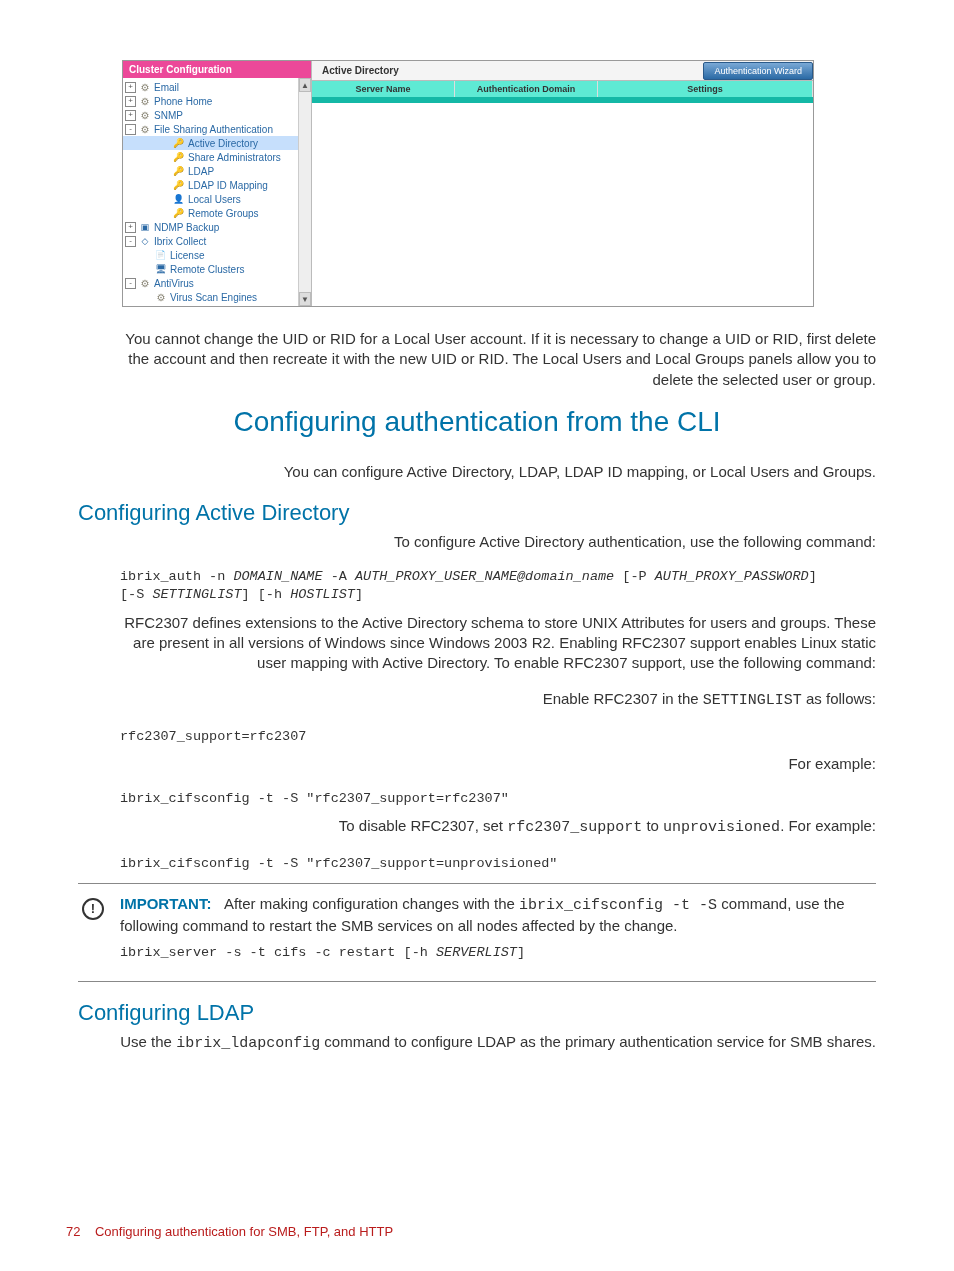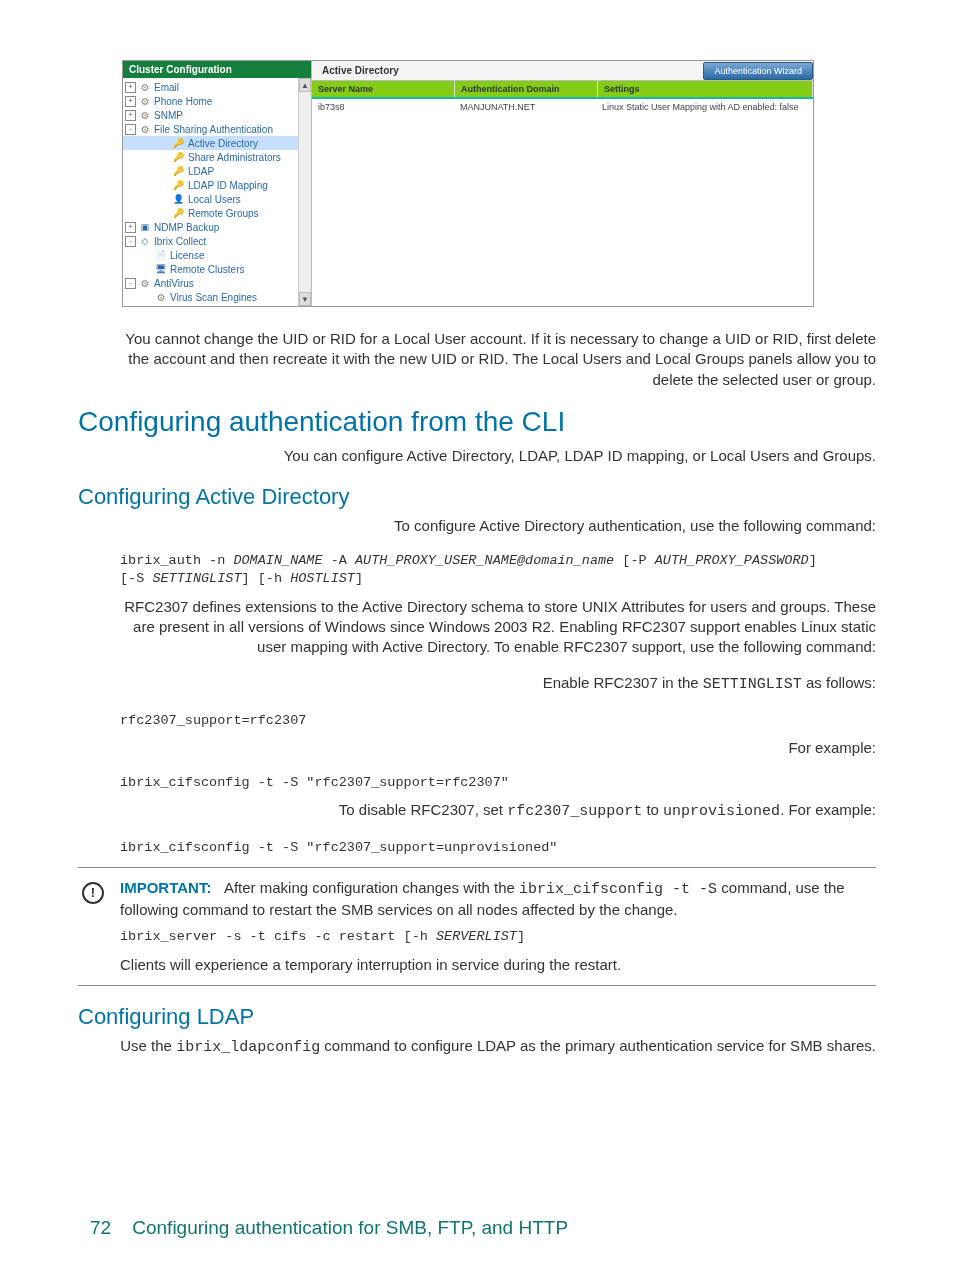--- a/index.html
+++ b/index.html
@@ -24,21 +24,21 @@
     display: flex;
     font-size: 10px;
   }
   .sidebar {
     width: 188px;
     border-right: 1px solid #bbb;
     display: flex;
     flex-direction: column;
   }
   .sidebar-header {
-    background: #15803d;
+    background: #ec4899;
     color: #fff;
     font-weight: bold;
     padding: 3px 6px;
     font-size: 10px;
   }
   .tree {
     flex: 1;
     position: relative;
     background: #fff;
     padding: 2px 0;
@@ -121,43 +121,45 @@
     margin-right: 0;
     background: linear-gradient(#7aa9d6,#2a6aa5);
     color: #fff;
     font-size: 9px;
     padding: 3px 10px;
     border: 1px solid #2a5a8a;
     border-radius: 2px;
   }
   .grid-head {
     display: flex;
-    background: #84cc16;
-    border-bottom: 2px solid #14b8a6;
+    background: #5eead4;
+    border-bottom: 6px solid #14b8a6;
+    text-align: center;
   }
   .grid-head > div, .grid-row > div {
     padding: 3px 6px;
     font-size: 9px;
   }
   .grid-head > div { font-weight: bold; color: #333; border-right:1px solid #ddd;}
   .grid-row { display: flex; color:#444;}
   .col-srv { width: 130px; }
   .col-auth { width: 130px; }
   .col-set { flex: 1; }
 
   .bodytext {
     margin: 0 0 16px 42px;
     line-height: 1.35;
     text-align: right;
   }
   h1 {
     font-weight: normal;
     color: #0073a8;
     font-size: 28px;
-    margin: 14px 0 8px 0;
+    margin: 14px 0 24px 0;
+    text-align: center;
   }
   h2 {
     font-weight: normal;
     color: #0073a8;
     font-size: 22px;
     margin: 18px 0 6px 0;
   }
   .cmd {
     font-family: "Courier New", monospace;
     font-size: 13.5px;
@@ -185,23 +187,23 @@
     border: 2px solid #333;
     border-radius: 50%;
     display:flex;align-items:center;justify-content:center;
     font-weight:bold;font-size:13px;
   }
   .important-body { margin-left: 42px; line-height:1.35;}
   .imp-label { color: #0073a8; font-weight: bold; }
   .footer {
     position: absolute;
     bottom: 32px;
-    left: 90px;
-    font-size: 19px;
-    color: #0f766e;
+    left: 66px;
+    font-size: 13px;
+    color: #b91c1c;
   }
 </style>
 </head>
 <body>
 
 <div class="page">
 
   <div class="screenshot">
     <div class="sidebar">
       <div class="sidebar-header">Cluster Configuration</div>
@@ -295,25 +297,20 @@
     <div class="mainpane">
       <div class="tabbar">
         <div class="tab">Active Directory</div>
         <div class="wzbtn">Authentication Wizard</div>
       </div>
       <div class="grid-head">
         <div class="col-srv">Server Name</div>
         <div class="col-auth">Authentication Domain</div>
         <div class="col-set">Settings</div>
       </div>
-      <div class="grid-row">
-        <div class="col-srv">ib73s8</div>
-        <div class="col-auth">MANJUNATH.NET</div>
-        <div class="col-set">Linux Static User Mapping with AD enabled: false</div>
-      </div>
       <div style="flex:1"></div>
     </div>
   </div>
 
   <p class="bodytext">You cannot change the UID or RID for a Local User account. If it is necessary to change a UID or RID, first delete the account and then recreate it with the new UID or RID. The Local Users and Local Groups panels allow you to delete the selected user or group.</p>
 
   <h1>Configuring authentication from the CLI</h1>
   <p class="bodytext">You can configure Active Directory, LDAP, LDAP ID mapping, or Local Users and Groups.</p>
 
   <h2>Configuring Active Directory</h2>
@@ -333,21 +330,20 @@
 
   <p class="bodytext"><span>To disable RFC2307, set </span><code class="inline">rfc2307_support</code><span> to </span><code class="inline">unprovisioned</code><span>. For example:</span></p>
 
   <div class="cmd">ibrix_cifsconfig -t -S "rfc2307_support=unprovisioned"</div>
 
   <div class="important-block">
     <div class="important-icon">!</div>
     <div class="important-body">
       <p style="margin:0 0 8px 0"><span class="imp-label">IMPORTANT:</span>&nbsp;&nbsp;&nbsp;<span>After making configuration changes with the </span><code class="inline">ibrix_cifsconfig -t -S</code><span> command, use the following command to restart the SMB services on all nodes affected by the change.</span></p>
       <div class="cmd" style="margin-left:0"><span>ibrix_server -s -t cifs -c restart [-h </span><span class="it">SERVERLIST</span><span>]</span></div>
-      <p style="margin:4px 0 0 0">Clients will experience a temporary interruption in service during the restart.</p>
     </div>
   </div>
 
   <h2>Configuring LDAP</h2>
   <p class="bodytext"><span>Use the </span><code class="inline">ibrix_ldapconfig</code><span> command to configure LDAP as the primary authentication service for SMB shares.</span></p>
 
   <div class="footer">
     <span>72</span>&nbsp;&nbsp;&nbsp;&nbsp;<span>Configuring authentication for SMB, FTP, and HTTP</span>
   </div>
 

